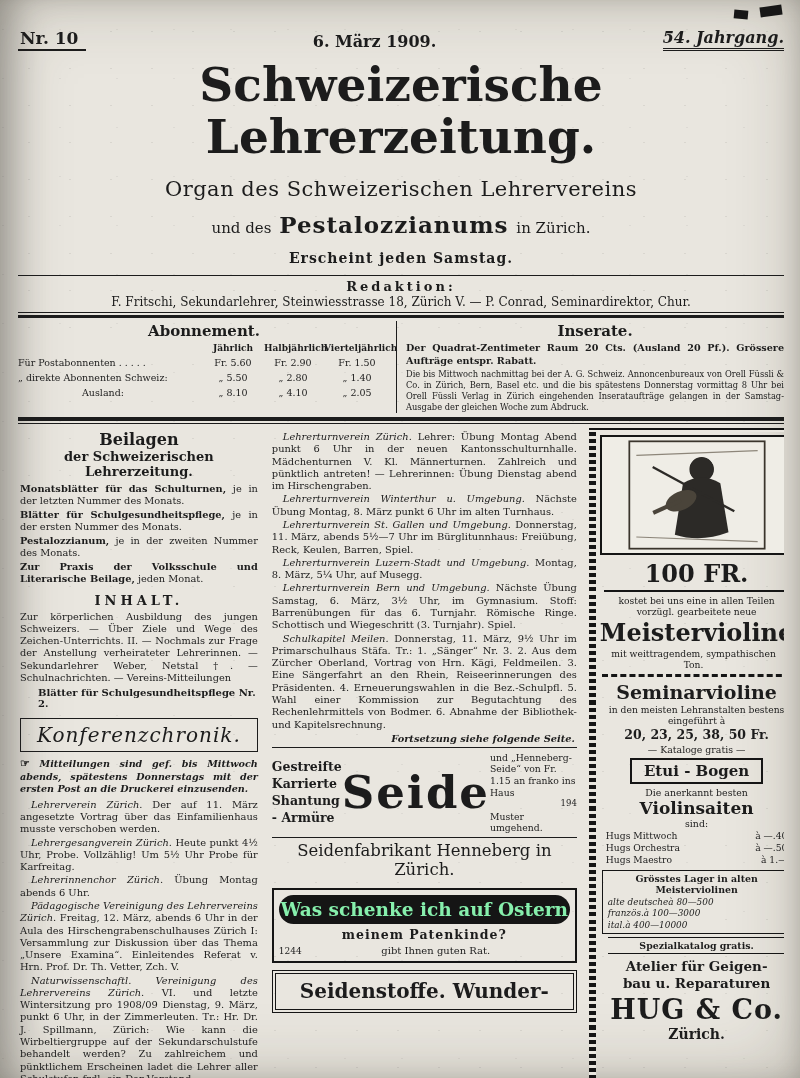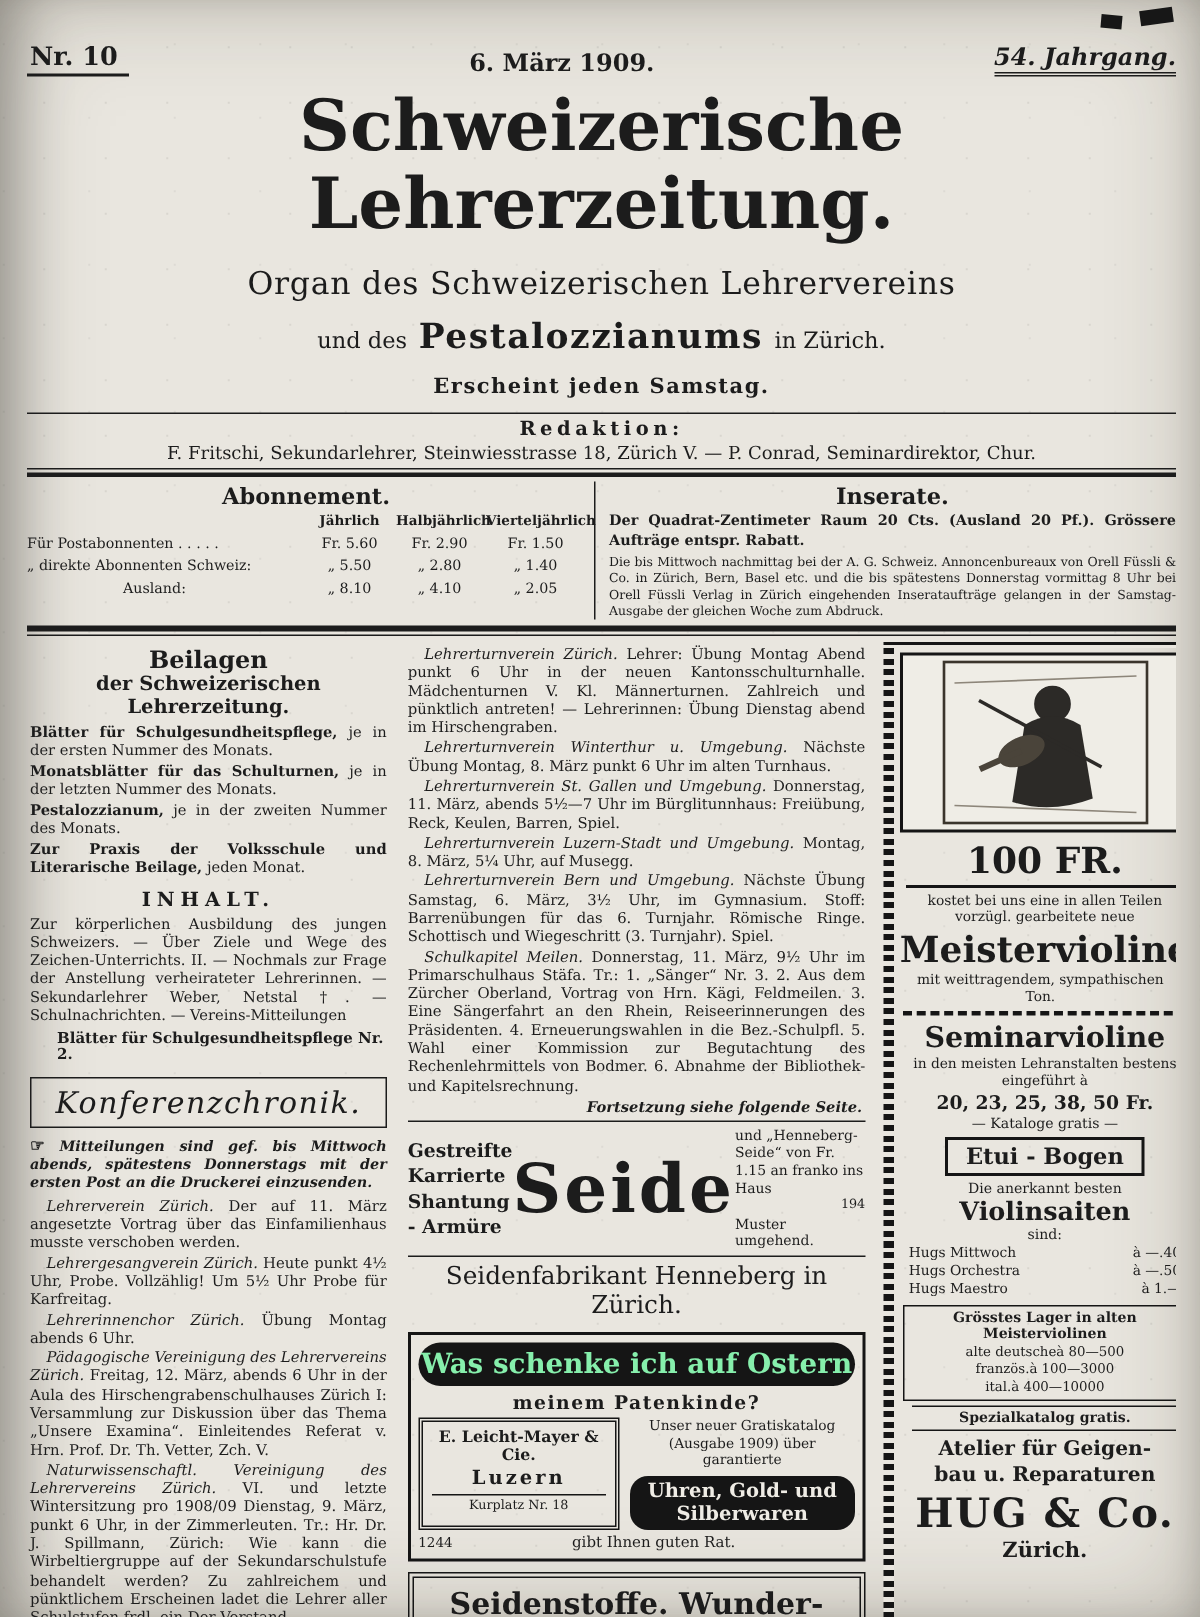--- a/index.html
+++ b/index.html
@@ -115,21 +115,21 @@
   .hug-t3{font-size:9.2px;line-height:1.2;margin:1px 4px;}
   .hug-prices{font-size:12.5px;font-weight:bold;margin:1px 0;}
   .hug-cat{font-size:9.4px;margin:2px 0;}
   .etui{border:2px solid #151515;width:fit-content;margin:3px auto;padding:2px 12px;font-weight:bold;font-size:15px;}
   .hug-best{font-size:9.4px;margin-top:2px;}
   .hug-p3{font-size:17px;font-weight:bold;}
   .hug-sind{font-size:9.4px;margin-bottom:1px;}
   .string-row{display:flex;justify-content:space-between;font-size:9.2px;padding:0 6px;line-height:1.3;}
   .lager{border:1px solid #151515;margin:4px 2px 3px;padding:2px 3px;font-size:8.9px;}
   .lager-t{font-weight:bold;font-size:9.4px;line-height:1.2;margin-bottom:1px;}
-  .lager-row{display:flex;justify-content:center;padding:0 2px;line-height:1.3;}
+  .lager-row{display:flex;justify-content:flex-start;padding:0 2px;line-height:1.3;font-style:italic;}
   .spezial{border-top:1px solid #151515;border-bottom:1px solid #151515;margin:3px 8px;padding:2px 0;font-size:9.4px;font-weight:bold;}
   .atelier{font-weight:bold;font-size:13.5px;line-height:1.22;margin-top:4px;}
   .hug-firm{font-size:27px;font-weight:bold;letter-spacing:1px;margin-top:3px;}
   .hug-city{font-size:14px;font-weight:bold;margin-top:1px;}
 </style>
 </head>
 <body>
 
 <div class="page">
   <span class="mark mark1"></span>
@@ -192,22 +192,22 @@
       </div>
     </section>
     <div class="rule-heavy"></div>
 
     <main class="columns">
 
       <div class="col-left">
         <div>
           <div class="bl-h1">Beilagen</div>
           <div class="bl-h2">der Schweizerischen Lehrerzeitung.</div>
+          <p class="bl-item"><span class="lead">Monatsblätter für das Schulturnen,</span><span> je in der letzten Nummer des Monats.</span></p>
           <p class="bl-item"><span class="lead">Blätter für Schulgesundheitspflege,</span><span> je in der ersten Nummer des Monats.</span></p>
-          <p class="bl-item"><span class="lead">Monatsblätter für das Schulturnen,</span><span> je in der letzten Nummer des Monats.</span></p>
           <p class="bl-item"><span class="lead">Pestalozzianum,</span><span> je in der zweiten Nummer des Monats.</span></p>
           <p class="bl-item"><span class="lead">Zur Praxis der Volksschule und Literarische Beilage,</span><span> jeden Monat.</span></p>
         </div>
 
         <div>
           <div class="in-h">INHALT.</div>
           <p class="in-t">Zur körperlichen Ausbildung des jungen Schweizers. — Über Ziele und Wege des Zeichen-Unterrichts. II. — Nochmals zur Frage der Anstellung verheirateter Lehrerinnen. — Sekundarlehrer Weber, Netstal †. — Schulnachrichten. — Vereins-Mitteilungen</p>
           <p class="in-s">Blätter für Schulgesundheitspflege Nr. 2.</p>
         </div>
 
@@ -252,31 +252,20 @@
               <span class="hb-num">194</span>
               <span class="hb-note">Muster umgehend.</span>
             </div>
           </div>
           <div class="hb-bottom">Seidenfabrikant Henneberg in Zürich.</div>
         </div>
 
         <div class="ostern">
           <div class="os-banner">Was schenke ich auf Ostern</div>
           <div class="os-sub">meinem Patenkinde?</div>
-          <div class="os-row">
-            <div class="os-firm">
-              <div class="os-f1">E. Leicht-Mayer &amp; Cie.</div>
-              <div class="os-f2">Luzern</div>
-              <div class="os-f3">Kurplatz Nr. 18</div>
-            </div>
-            <div class="os-right">
-              <p class="os-text">Unser neuer Gratiskatalog (Ausgabe 1909) über garantierte</p>
-              <div class="os-ribbon">Uhren, Gold- und Silberwaren</div>
-            </div>
-          </div>
           <div class="os-foot">
             <span>1244</span>
             <span class="os-gr">gibt Ihnen guten Rat.</span>
           </div>
         </div>
 
         <div class="grieder">
           <div class="gr1">Seidenstoffe. Wunder-</div>
 
         </div>

